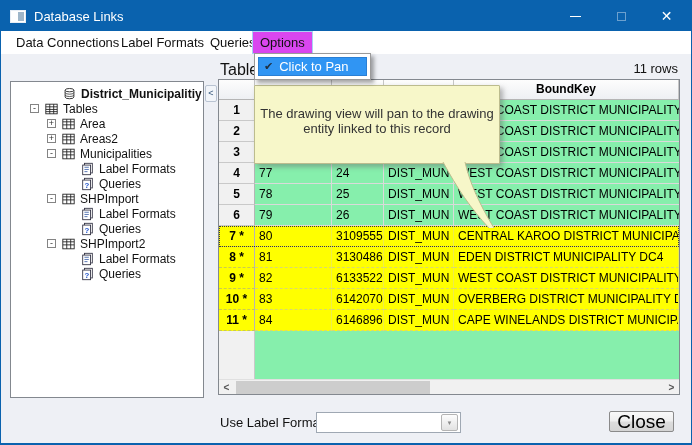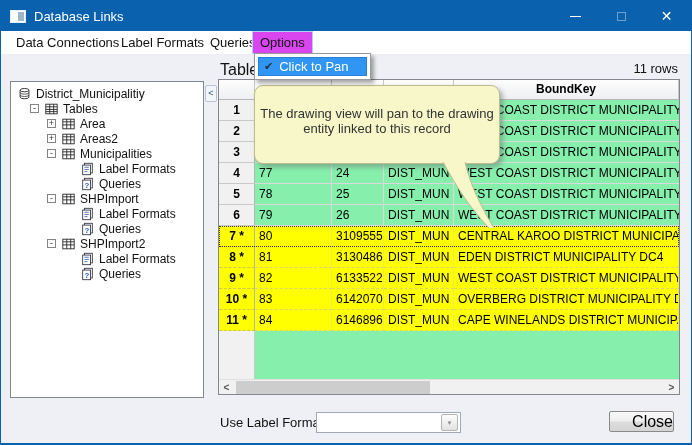--- a/index.html
+++ b/index.html
@@ -26,21 +26,21 @@
   
   .popup{position:absolute;left:253px;top:52px;width:117px;height:27px;background:#fff;
     border:1px solid #9a9a9a;box-shadow:3px 3px 4px rgba(0,0,0,.35);z-index:10;padding:3px;}
   .popup-item{height:19px;background:#3095f3;border:1px solid #2a7fd4;color:#fff;font-size:13px;
     line-height:17px;display:flex;align-items:center;}
   .popup-check{color:#203040;font-size:11px;margin:0 6px 0 5px;}
   
   .tree{position:absolute;left:9px;top:80px;width:194px;height:317px;background:#fff;
     border:1px solid #83888f;padding-top:4px;overflow:hidden;}
   .titem{height:15px;display:flex;align-items:center;font-size:12px;color:#111;white-space:nowrap;}
-  .titem.lv0{padding-left:6px;font-weight:normal;}
+  .titem.lv0{padding-left:12px;font-weight:bold;margin-left:39px;}
   .titem.lv1{padding-left:19px;}
   .titem.lv2{padding-left:36px;}
   .titem.lv3{padding-left:69px;}
   .expander{width:9px;height:9px;border:1px solid #848484;background:#fff;font-size:9px;line-height:7px;
     text-align:center;margin-right:5px;color:#333;flex:0 0 auto;}
   .ticon{width:15px;height:14px;margin-right:4px;flex:0 0 auto;}
   .collapse-btn{position:absolute;left:204px;top:84px;width:12px;height:17px;background:#f2f5f9;
     border:1px solid #b9c3d2;border-radius:2px;font-size:9px;color:#35567a;text-align:center;line-height:15px;}
   
   .gridbox{position:absolute;left:217px;top:78px;width:462px;height:316px;background:#86efac;
@@ -60,33 +60,33 @@
   .gutter{position:absolute;left:0;top:251px;width:36px;height:48px;background:#f1f1f1;
     border-right:1px solid #c9c9c9;}
   
   .hscroll{position:absolute;left:0;bottom:0;width:460px;height:15px;background:#f1f1f1;border-top:1px solid #e0e0e0;}
   .harrow{position:absolute;top:0;width:15px;height:15px;font-size:10px;font-weight:bold;color:#555;
     text-align:center;line-height:15px;}
   .harrow.left{left:0}.harrow.right{right:0}
   .hthumb{position:absolute;left:17px;top:1px;width:194px;height:13px;background:#cdcdcd;}
   
   .callout{position:absolute;left:253px;top:84px;width:246px;height:79px;background:#f7f7c9;
-    border:1px solid #bcbc8e;border-radius:9px;box-shadow:3px 3px 5px rgba(110,110,110,.5);
+    border:1px solid #bcbc8e;border-radius:1px;box-shadow:3px 3px 5px rgba(110,110,110,.5);
     z-index:5;text-align:center;font-size:13px;color:#333;padding-top:20px;}
   .callout-tail{position:absolute;left:430px;top:161px;width:66px;height:68px;z-index:5;pointer-events:none;}
   
   .uselabel{position:absolute;left:219px;top:414px;font-size:13px;color:#111;}
   .combo{position:absolute;left:315px;top:411px;width:145px;height:21px;background:#fff;
     border:1px solid #9fa8b3;}
   .combo-btn{position:absolute;right:2px;top:1px;width:17px;height:17px;border:1px solid #b4b4b4;
     border-radius:2px;background:linear-gradient(#fdfdfd,#e2e2e2);font-size:6px;color:#8a8a8a;
     text-align:center;line-height:16px;}
-  .closebtn{position:absolute;left:608px;top:410px;width:65px;height:21px;font-size:16px;color:#000;
+  .closebtn{position:absolute;left:608px;top:410px;width:65px;height:21px;font-size:19px;color:#000;
     background:linear-gradient(#f9f9f9 0%,#efefef 45%,#dcdcdc 55%,#d4d4d4 100%);
-    border:1px solid #8a8a8a;border-radius:2px;text-align:right;line-height:19px;}
+    border:1px solid #8a8a8a;border-radius:2px;text-align:center;line-height:19px;}
 </style>
 </head>
 <body>
 
 <div class="window">
 
   <div class="titlebar">
     <span class="appicon"></span>
     <span>Database Links</span>
     <div class="tbtn min">

